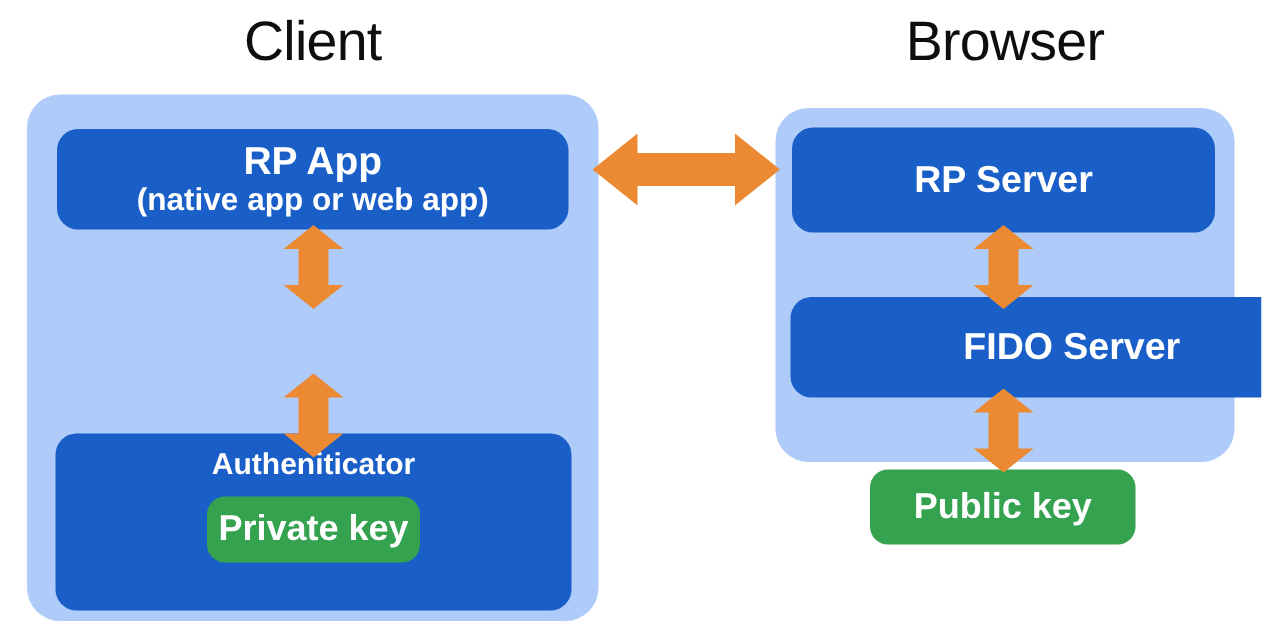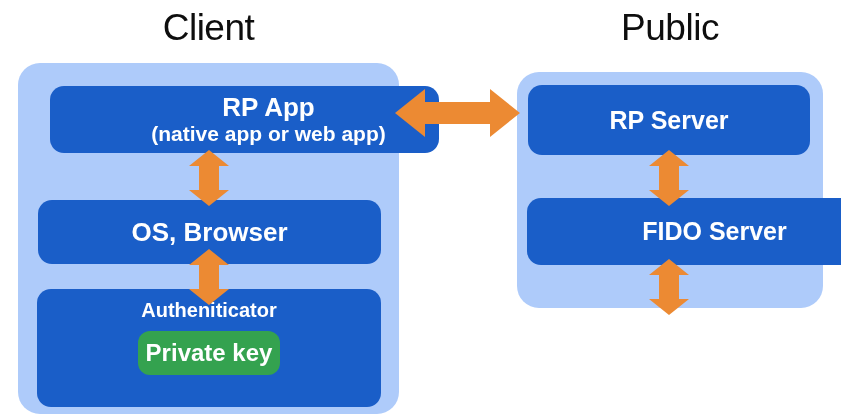--- a/index.html
+++ b/index.html
@@ -42,21 +42,21 @@
     position: absolute;
     background: var(--box-blue);
     border-radius: 14px;
     color: var(--text-white);
     display: flex;
     flex-direction: column;
     align-items: center;
     justify-content: center;
     text-align: center;
   }
-  .rp-app-box        { left: 32px; top: 23px;  width: 341px; height: 67px; padding-left: 48px; }
+  .rp-app-box        { left: 20px; top: 23px;  width: 341px; height: 67px; }
   .os-browser-box    { left: 20px; top: 137px; width: 343px; height: 64px; }
   .authenticator-box { left: 19px; top: 226px; width: 344px; height: 118px; justify-content: flex-start; padding-top: 10px; box-sizing: border-box; text-align: center; }
   .rp-server-box     { left: 11px; top: 13px;  width: 282px; height: 70px; }
   .fido-server-box   { left: 10px; top: 126px; width: 283px; height: 67px; padding-left: 46px; }
   .label-lg  { font-size: 26px; font-weight: 600; line-height: 1.1; }
   .label-md  { font-size: 25px; font-weight: 600; }
   .label-sm  { font-size: 20px; font-weight: 600; }
   .sublabel  { font-size: 21px; font-weight: 700; margin-top: 1px; }
   .key-box {
     background: var(--key-green);
@@ -77,44 +77,44 @@
   .v-arrow-2 { left: 189px; top: 249px; }
   .v-arrow-3 { left: 649px; top: 150px; }
   .v-arrow-4 { left: 649px; top: 259px; }
 </style>
 </head>
 <body>
 
 <div class="canvas">
 
   <div class="col-title client-title">Client</div>
-  <div class="col-title server-title">Public</div>
+  <div class="col-title server-title">Browser</div>
 
   <div class="container client-container">
     <div class="box rp-app-box">
       <div class="label-lg">RP App</div>
       <div class="sublabel">(native app or web app)</div>
-    </div>
-    <div class="box os-browser-box">
-      <div class="label-lg">OS, Browser</div>
     </div>
     <div class="box authenticator-box">
       <div class="label-sm">Autheniticator</div>
       <div class="key-box private-key-box">
         <span>Private key</span>
       </div>
     </div>
   </div>
 
   <div class="container server-container">
     <div class="box rp-server-box">
       <div class="label-md">RP Server</div>
     </div>
     <div class="box fido-server-box">
       <div class="label-md">FIDO Server</div>
+    </div>
+    <div class="key-box public-key-box">
+      <span>Public key</span>
     </div>
   </div>
 
   <svg class="arrow h-arrow" width="125" height="48" viewBox="0 0 125 48">
     <polygon points="0,24 30,0 30,13 95,13 95,0 125,24 95,48 95,35 30,35 30,48"></polygon>
   </svg>
 
   <svg class="arrow v-arrow-1" width="40" height="56" viewBox="0 0 40 56">
     <polygon points="20,0 40,16 30,16 30,40 40,40 20,56 0,40 10,40 10,16 0,16"></polygon>
   </svg>

